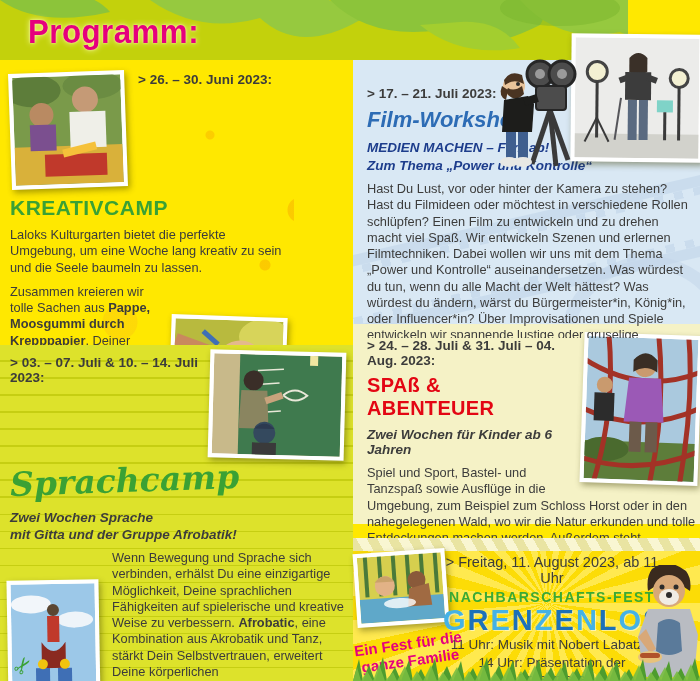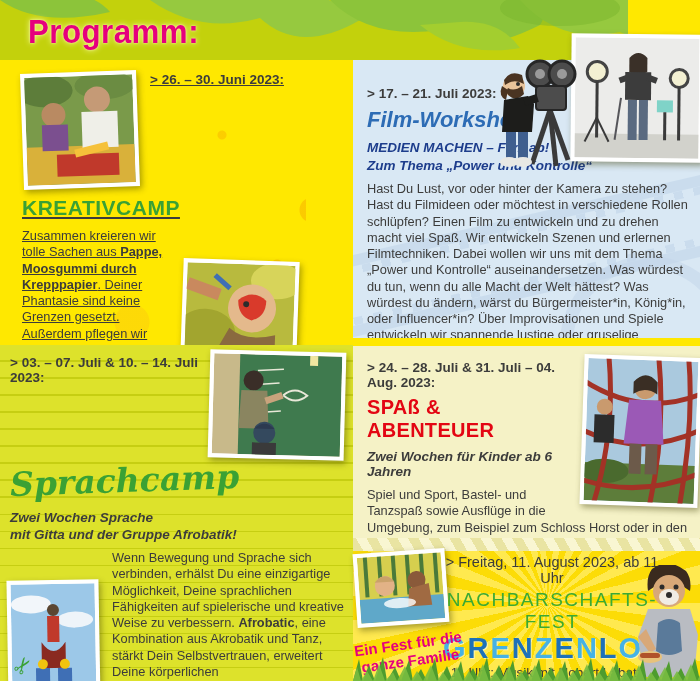--- a/index.html
+++ b/index.html
@@ -13,29 +13,29 @@
     letter-spacing:.5px;transform:scaleX(.92);transform-origin:left;
     text-shadow:0 0 7px rgba(255,255,170,.95), 0 0 2px rgba(255,255,200,.9);}
 
   
   .panel{position:absolute;box-sizing:border-box;}
   .date{font-weight:bold;font-size:13.5px;color:#3c3c3b;margin:0 0 6px 0;}
   .body-txt{font-size:12.8px;line-height:1.27;margin:0;}
   .b{font-weight:bold;}
 
   
-  .p-kreativ{left:12px;top:60px;width:294px;height:285px;padding:12px 8px 0 10px;
+  .p-kreativ{left:0;top:60px;width:294px;height:285px;padding:12px 8px 0 10px;
     background:#ffe800;
     background-image:
       radial-gradient(circle 16px at 300px 150px, rgba(247,166,0,.45) 0 12px, transparent 13px),
       radial-gradient(circle 10px at 330px 60px,  rgba(247,166,0,.40) 0 7px,  transparent 8px),
       radial-gradient(circle 7px  at 265px 205px, rgba(247,166,0,.45) 0 5px,  transparent 6px),
       radial-gradient(circle 12px at 180px 300px, rgba(247,166,0,.40) 0 9px,  transparent 10px),
       radial-gradient(circle 6px  at 210px 75px,  rgba(247,166,0,.40) 0 4px,  transparent 5px),
-      radial-gradient(circle 22px at 120px 262px, rgba(250,190,20,.35) 0 17px, transparent 18px); text-decoration: underline;}
+      radial-gradient(circle 22px at 120px 262px, rgba(250,190,20,.35) 0 17px, transparent 18px);}
   .title-green{font-size:21px;font-weight:800;color:#3aa134;margin:16px 0 7px 0;letter-spacing:.5px;}
   .sub-dark{font-size:13.5px;font-weight:bold;font-style:italic;margin:0 0 8px 0;}
   .photo{background:#fff;padding:4px;box-shadow:2px 3px 6px rgba(60,60,0,.45);display:block;}
   .photo svg{display:block;}
   .ph-craft{float:left;margin:0 12px 8px 0;transform:rotate(-2deg);}
   .ph-face{float:right;margin:32px 0 4px 10px;transform:rotate(2deg);}
 
   
   .p-film{left:353px;top:60px;width:347px;height:278px;padding:12px 10px 0 14px;background:#d9e8f4;overflow:hidden;}
   .title-film{font-size:22px;font-weight:800;font-style:italic;color:#2d6cb5;margin:4px 0 6px 0;}
@@ -56,33 +56,33 @@
   .p-sprach{left:0;top:345px;width:353px;height:336px;padding:10px 8px 8px 10px;
     background:repeating-linear-gradient(to bottom,#dde22b 0 15.5px,#c6ce12 15.5px 17px);}
   .title-script{font-family:"DejaVu Serif",serif;font-style:italic;font-weight:bold;font-size:33px;
     color:#3aa134;margin:0 0 6px 0;transform:rotate(-2deg);transform-origin:left;display:inline-block;}
   .ph-board{float:right;margin:-4px 0 6px 10px;transform:rotate(1.5deg);}
   .ph-acro{float:left;margin:30px 12px 4px -2px;transform:rotate(-1deg);}
   .scissors{position:absolute;left:14px;bottom:4px;font-size:22px;color:#3aa134;
     transform:rotate(-55deg);line-height:1;}
 
   
-  .p-spass{left:353px;top:346px;width:347px;height:200px;padding:12px 0 0 14px;background:#f5f2c6;}
+  .p-spass{left:353px;top:324px;width:347px;height:200px;padding:12px 0 0 14px;background:#f5f2c6;}
   .title-red{font-size:20px;font-weight:700;color:#e30613;margin:5px 0 7px 0;letter-spacing:.3px;}
   .ph-climb{float:right;margin:-2px 0 6px 10px;transform:rotate(2deg);}
 
   
   .p-fest{left:353px;top:538px;width:347px;height:143px;background:#ffe312;}
   .fest-stripes{position:absolute;left:0;top:0;width:100%;height:13px;
     background:repeating-linear-gradient(60deg,#e9e4a2 0 9px,#f9f6d2 9px 18px);}
   .fest-sun{position:absolute;left:0;top:13px;right:0;bottom:0;
     background:repeating-conic-gradient(from -8deg at 56% 40%, #ffe94f 0deg 7deg, #fcdc06 7deg 14deg);}
   .fest-center{position:absolute;left:90px;top:16px;width:218px;text-align:center;z-index:3;}
   .fest-date{font-size:14.5px;font-weight:normal;color:#3c3c3b;}
-  .fest-top{font-size:19px;font-weight:400;color:#3aa935;letter-spacing:1.5px;margin-top:3px;}
+  .fest-top{font-size:14px;font-weight:700;color:#3aa935;letter-spacing:1.5px;margin-top:3px;}
   .fest-main{font-size:29px;font-weight:800;letter-spacing:2px;line-height:1.0;margin-top:1px;}
   .fest-main .lt0{color:#45b2e5;text-shadow:1px 1px 0 rgba(255,255,255,.55);}
   .fest-main .lt1{color:#1d71b8;text-shadow:1px 1px 0 rgba(255,255,255,.55);}
   .fest-line{font-size:13.5px;color:#3c3c3b;margin-top:2px;line-height:1.2;}
   .ph-pool{position:absolute;left:2px;top:13px;transform:rotate(-4deg);z-index:2;}
   .fest-badge{position:absolute;left:2px;bottom:12px;z-index:4;transform:rotate(-8deg);
     color:#e5007d;font-weight:800;font-size:15px;line-height:1.1;text-align:center;}
   .boy-cutout{position:absolute;right:0;bottom:0;z-index:4;}
   .grass{position:absolute;left:0;bottom:0;width:100%;height:26px;z-index:5;}
 </style>
@@ -113,20 +113,21 @@
         <rect x="30" y="78" width="62" height="22" fill="#c0392b"></rect>
         <circle cx="28" cy="38" r="12" fill="#b98a62"></circle>
         <rect x="16" y="48" width="26" height="26" fill="#7b4f8f"></rect>
         <circle cx="72" cy="24" r="13" fill="#c59a76"></circle>
         <rect x="56" y="36" width="36" height="36" fill="#efefe8"></rect>
         <rect x="48" y="70" width="34" height="8" fill="#f5c13a" transform="rotate(-12 65 74)"></rect>
       </svg>
     </span>
     <p class="date">&gt; 26. – 30. Juni 2023:</p>
     <h2 class="title-green">KREATIVCAMP</h2>
+    <p class="body-txt">Laloks Kulturgarten bietet die perfekte Umgebung, um eine Woche lang kreativ zu sein und die Seele baumeln zu lassen.</p>
     <p class="body-txt" style="margin-top:8px;">
       <span class="photo ph-face">
         <svg width="108" height="90" viewBox="0 0 108 90">
           <rect width="108" height="90" fill="#b8ba3e"></rect>
           <ellipse cx="90" cy="16" rx="26" ry="18" fill="#d7d45a"></ellipse>
           <ellipse cx="20" cy="70" rx="30" ry="24" fill="#a2a52f"></ellipse>
           <circle cx="66" cy="44" r="24" fill="#e4b98c"></circle>
           <path d="M52 36 Q66 24 80 36 Q80 52 66 56 Q52 52 52 36" fill="#d93a2b"></path>
           <circle cx="60" cy="40" r="3" fill="#2c2c2c"></circle>
           <rect x="0" y="20" width="34" height="12" fill="#c9895e" transform="rotate(18 17 26)"></rect>

